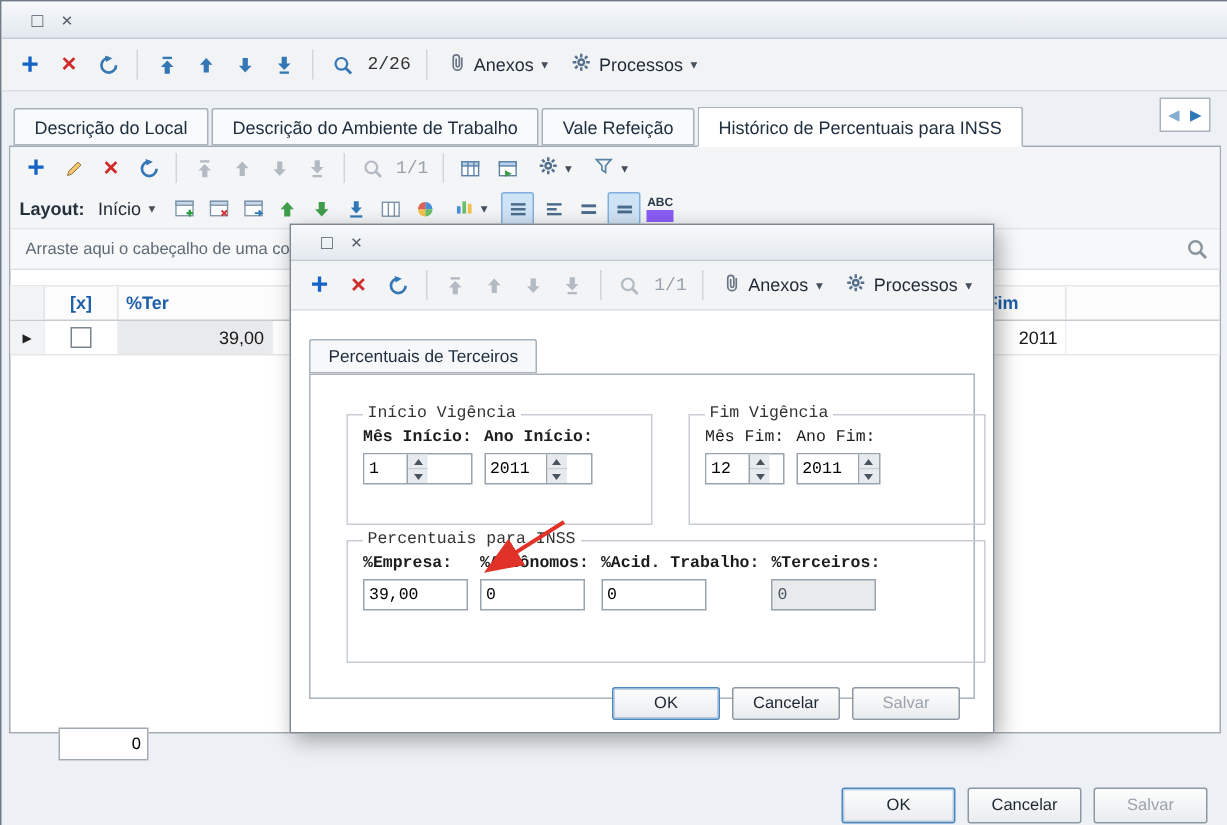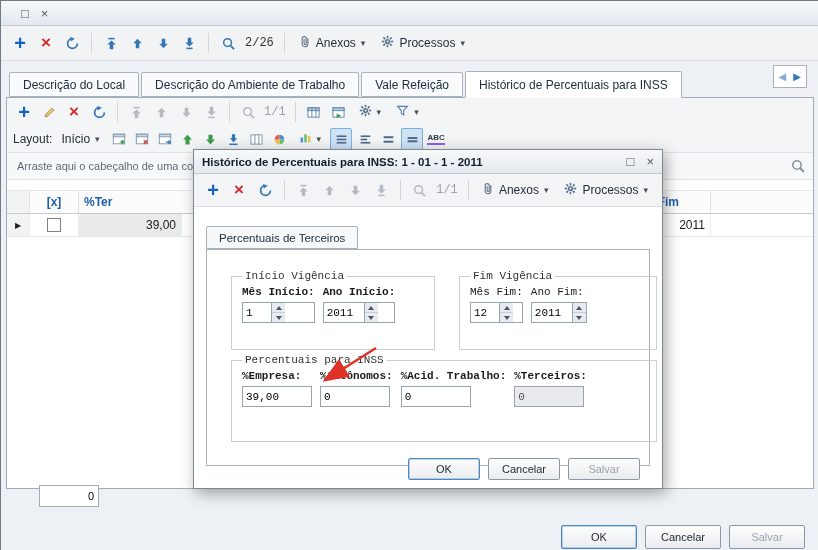--- a/index.html
+++ b/index.html
@@ -33,22 +33,22 @@
   .tab-nav{position:absolute;right:12px;top:4px;display:flex;align-items:center;background:#fff;border:1px solid #a9b2ba;height:21px;padding:0 5px;gap:7px;z-index:2;}
   .tab-nav .prev{color:#86aed2;font-size:10px;}
   .tab-nav .next{color:#2e78b8;font-size:10px;}
 
   
   .panel{position:relative;margin:0 5px;width:806px;height:390px;background:#fff;border:1px solid #a2abb4;}
   .gt1{height:28px;display:flex;align-items:center;gap:3px;padding:0 6px;background:#f4f5f7;}
   .gt2{height:26px;display:flex;align-items:center;gap:3px;padding:0 6px;background:#f4f5f7;border-bottom:1px solid #e0e3e7;}
   .mini-btn{display:inline-flex;align-items:center;justify-content:center;width:20px;height:20px;border-radius:2px;}
   .mini-btn.pressed{background:#cfe3f6;border:1px solid #7fb0dd;}
-  .abc{font-size:8px;font-weight:bold;color:#2b3a49;border-bottom:2px solid #8b5cf6;line-height:1.2;}
-  .layout-label{color:#24303c;}
+  .abc{font-size:8px;font-weight:bold;color:#2b3a49;border-bottom:8px solid #8b5cf6;line-height:1.2;}
+  .layout-label{color:#24303c;font-weight:bold;}
 
   .groupbar{height:26px;background:#f7f8fa;border-bottom:1px solid #dde1e5;display:flex;align-items:center;padding:0 10px;color:#5e6a76;font-size:11px;position:relative;}
   .groupbar .search{position:absolute;right:8px;top:6px;}
 
   
   .grid{margin-top:10px;}
   .ghead{display:flex;height:22px;border-top:1px solid #e4e7ea;border-bottom:1px solid #c6cbd1;background:#fcfcfd;}
   .gcell{display:flex;align-items:center;padding:0 5px;border-right:1px solid #dfe3e7;font-weight:bold;color:#1f5fa8;font-size:12px;}
   .grow{display:flex;height:22px;border-bottom:1px solid #e4e7ea;background:#fff;}
   .rcell{display:flex;align-items:center;padding:0 5px;border-right:1px solid #eceff2;font-size:12px;color:#1a1a1a;}
@@ -420,21 +420,20 @@
 
   <input class="countbox" value="0" style="">
   <div class="footbtns">
     <div class="btn primary">OK</div>
     <div class="btn">Cancelar</div>
     <div class="btn disabled">Salvar</div>
   </div>
 
   <div class="dialog">
     <div class="dlg-title">
-      <span class="title">Histórico de Percentuais para INSS: 1 - 01 - 1 - 2011</span>
       <span class="win-ctrl">□</span>
       <span class="win-ctrl">×</span>
     </div>
     <div class="dlg-toolbar">
       <span class="tbtn glyph-plus">+</span>
       <span class="tbtn glyph-del">×</span>
       <span class="tbtn c-blue">
           <svg width="13" height="13" viewBox="0 0 16 16">
             <path d="M14 8 A6 6 0 1 1 8 2" fill="none" stroke="currentColor" stroke-width="2.2"></path>
             <path d="M5 0 L11 2.2 L5.8 5.4 Z" fill="currentColor"></path>

